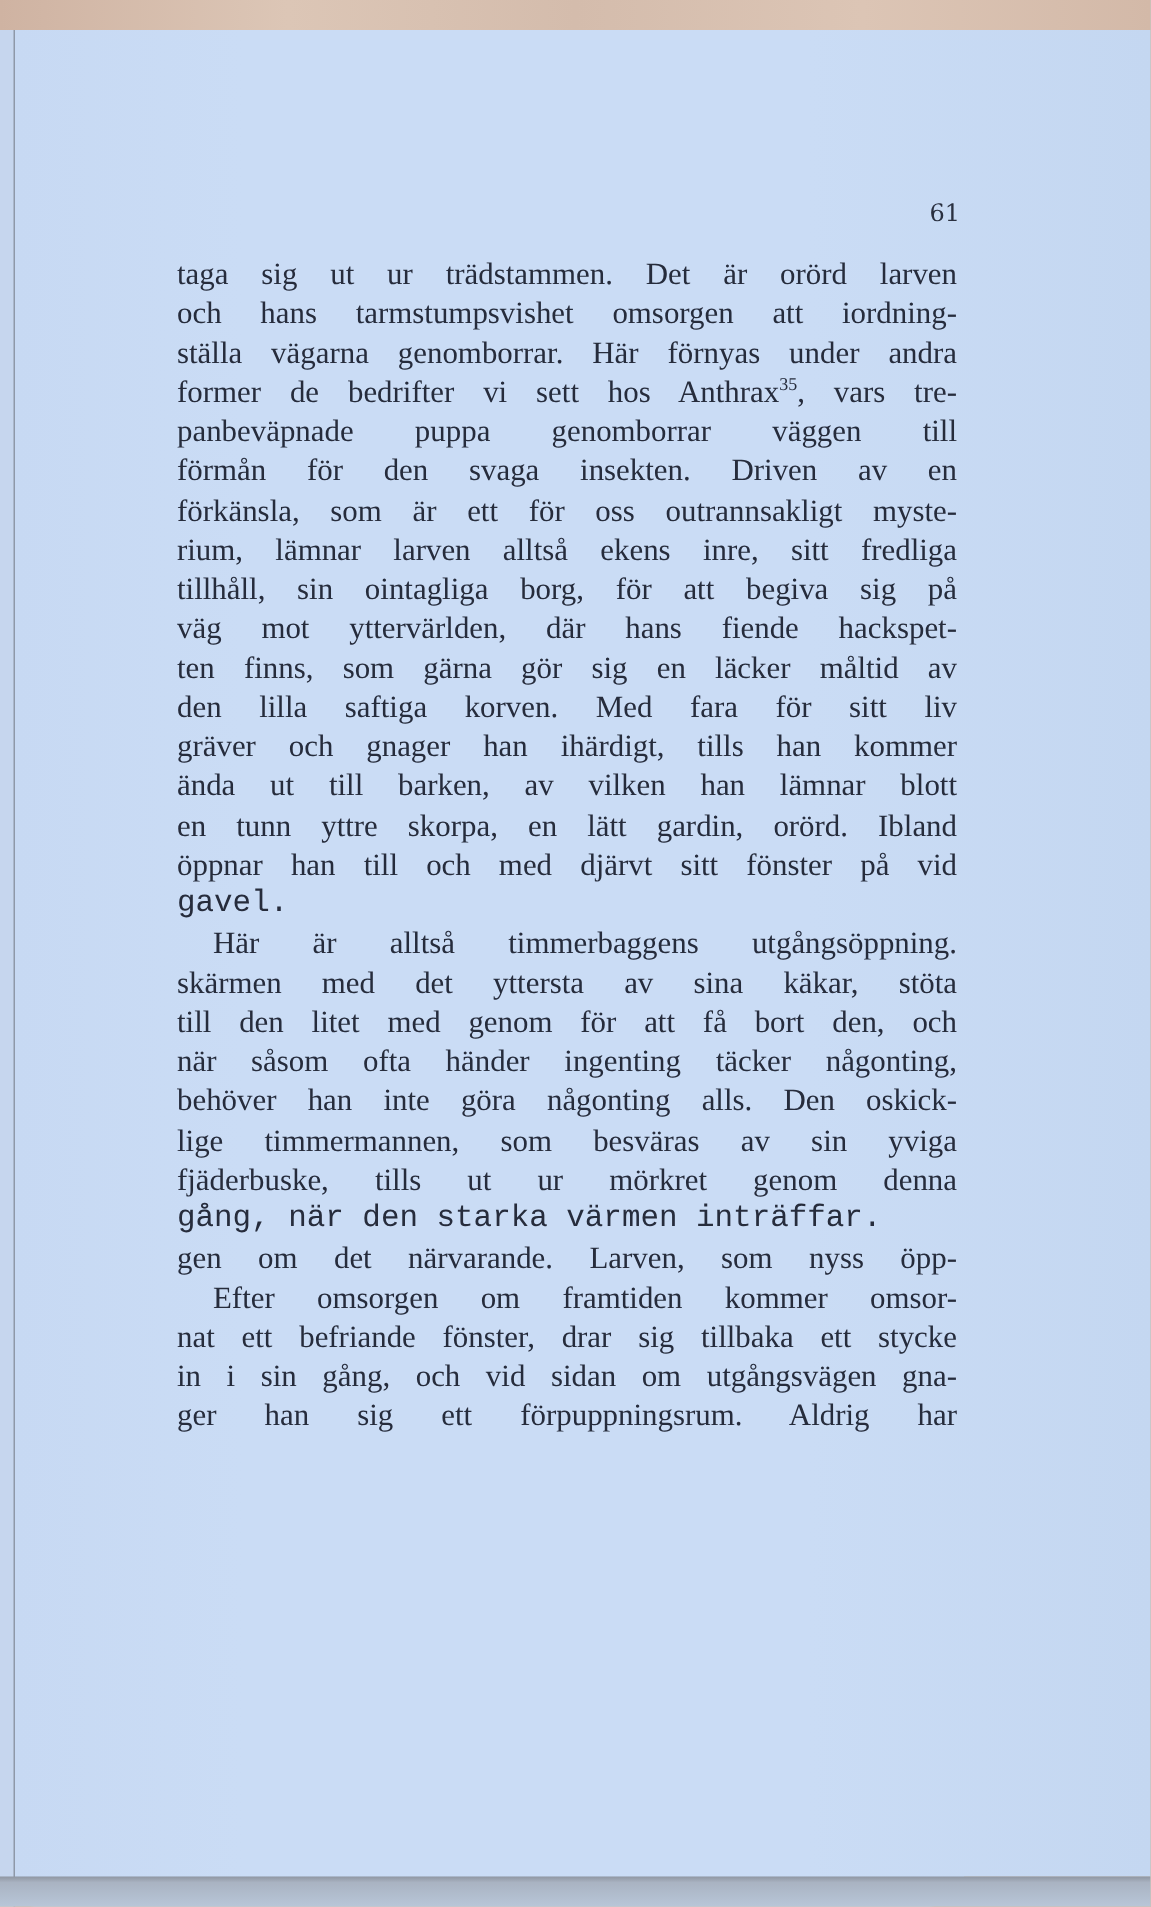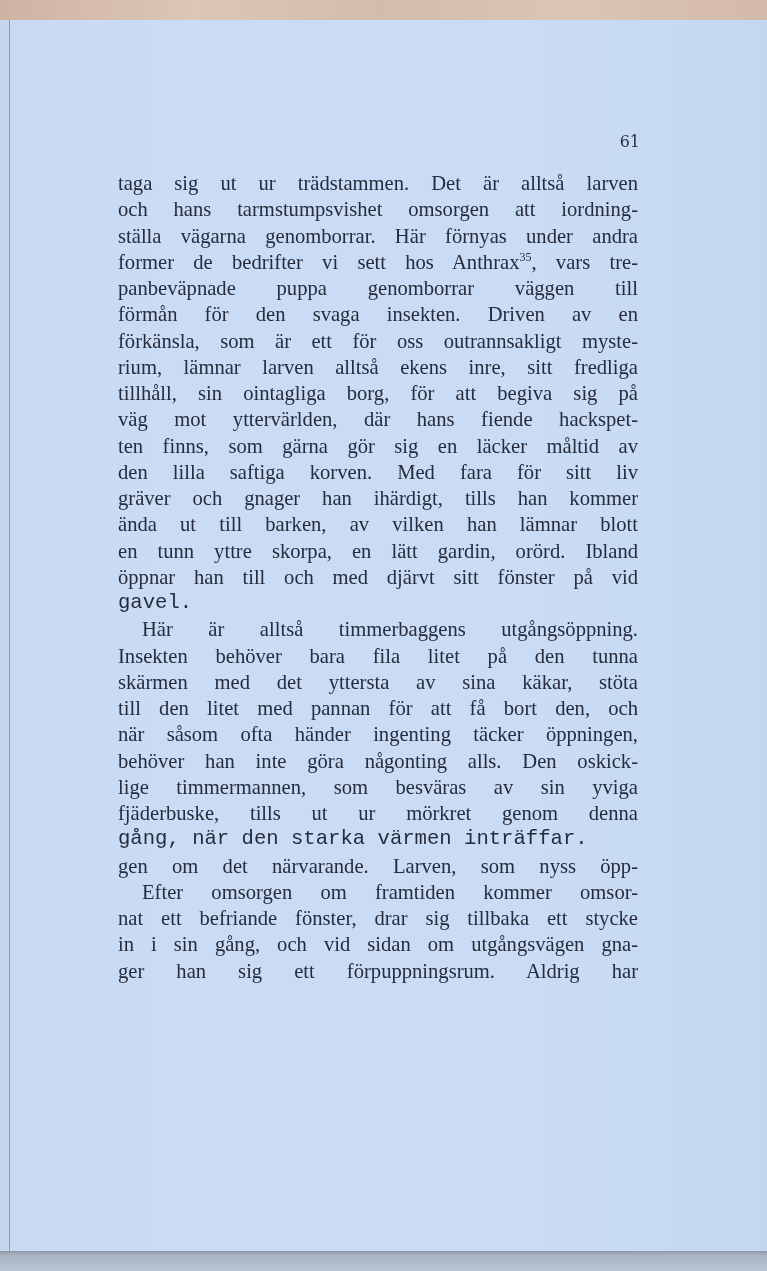--- a/index.html
+++ b/index.html
@@ -87,45 +87,44 @@
   <div class="wood-strip"></div>
   <div class="left-page-edge"></div>
   <div class="page"></div>
   <div class="page-bottom-edge"></div>
 
   <div class="page-number">61</div>
 
   <div class="text-block">
 
     <div>
-      <span class="line">taga sig ut ur trädstammen. Det är alltså larven</span>
+      <span class="line">taga sig ut ur trädstammen. Det är orörd larven</span>
       <span class="line">och hans tarmstumpsvishet omsorgen att iordning-</span>
       <span class="line">ställa vägarna genomborrar. Här förnyas under andra</span>
       <span class="line"><span>former de bedrifter vi sett hos Anthrax</span><sup>35</sup><span>, vars tre-</span></span>
       <span class="line">panbeväpnade puppa genomborrar väggen till</span>
       <span class="line">förmån för den svaga insekten. Driven av en</span>
       <span class="line">förkänsla, som är ett för oss outrannsakligt myste-</span>
       <span class="line">rium, lämnar larven alltså ekens inre, sitt fredliga</span>
       <span class="line">tillhåll, sin ointagliga borg, för att begiva sig på</span>
       <span class="line">väg mot yttervärlden, där hans fiende hackspet-</span>
       <span class="line">ten finns, som gärna gör sig en läcker måltid av</span>
       <span class="line">den lilla saftiga korven. Med fara för sitt liv</span>
       <span class="line">gräver och gnager han ihärdigt, tills han kommer</span>
       <span class="line">ända ut till barken, av vilken han lämnar blott</span>
       <span class="line">en tunn yttre skorpa, en lätt gardin, orörd. Ibland</span>
       <span class="line">öppnar han till och med djärvt sitt fönster på vid</span>
       <span class="line last">gavel.</span>
     </div>
 
     <div>
       <span class="line indent">Här är alltså timmerbaggens utgångsöppning.</span>
-      <span class="line">Insekten behöver bara fila litet på den tunna</span>
       <span class="line">skärmen med det yttersta av sina käkar, stöta</span>
-      <span class="line">till den litet med pannan för att få bort den, och</span>
-      <span class="line">när såsom ofta händer ingenting täcker öppningen,</span>
+      <span class="line">till den litet med genom för att få bort den, och</span>
+      <span class="line">när såsom ofta händer ingenting täcker någonting,</span>
       <span class="line">behöver han inte göra någonting alls. Den oskick-</span>
       <span class="line">lige timmermannen, som besväras av sin yviga</span>
       <span class="line">fjäderbuske, tills ut ur mörkret genom denna</span>
       <span class="line last">gång, när den starka värmen inträffar.</span>
     </div>
 
     <div>
       <span class="line">gen om det närvarande. Larven, som nyss öpp-</span>
       <span class="line indent">Efter omsorgen om framtiden kommer omsor-</span>
       <span class="line">nat ett befriande fönster, drar sig tillbaka ett stycke</span>

